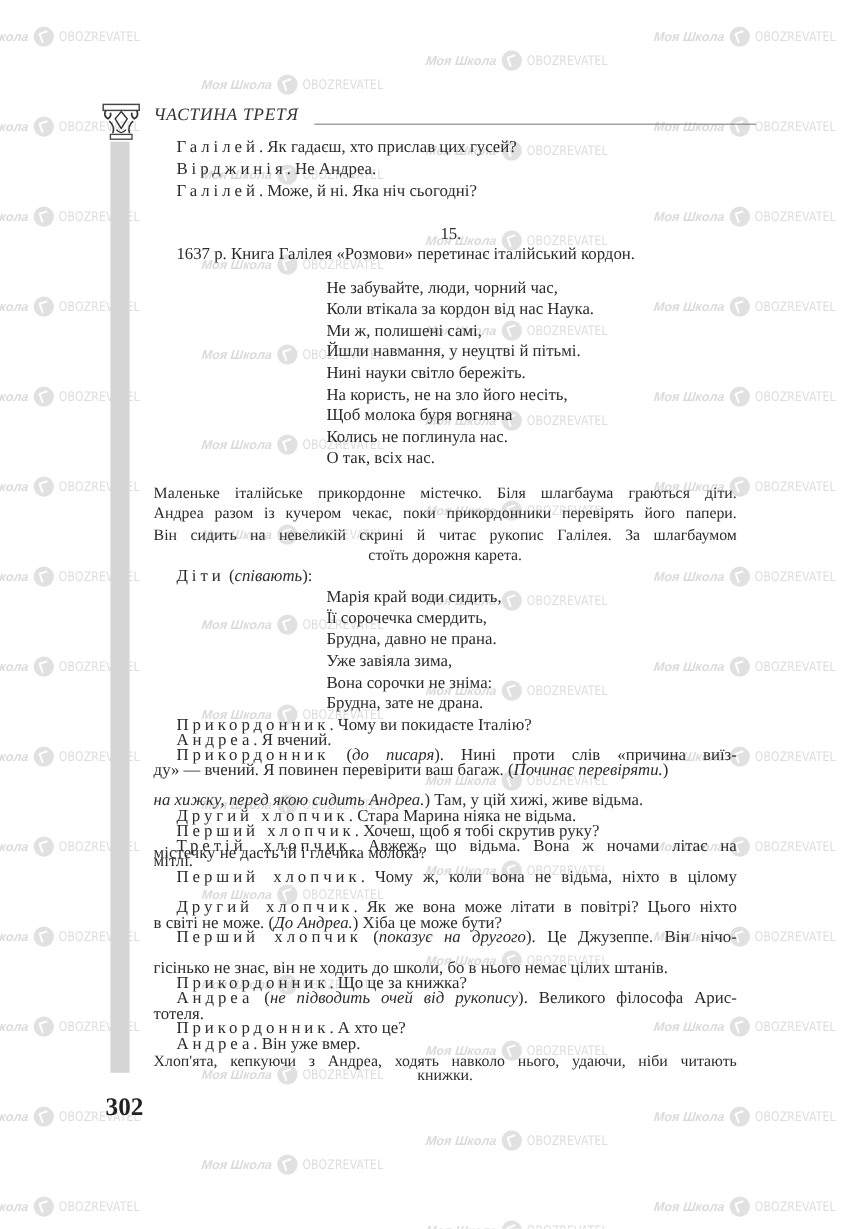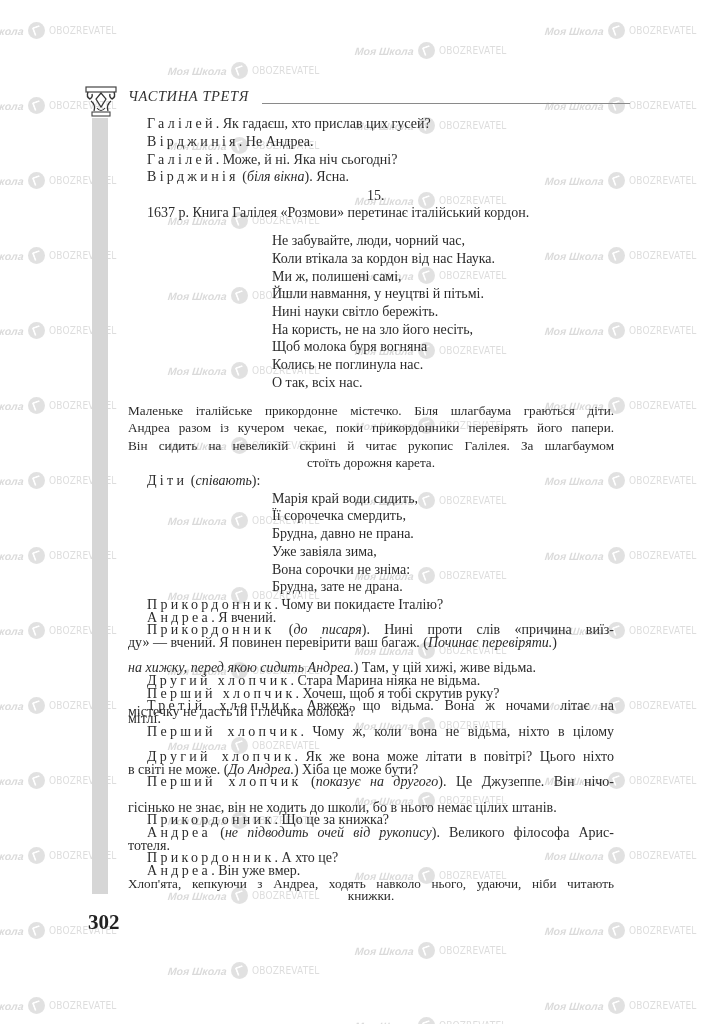--- a/index.html
+++ b/index.html
@@ -335,23 +335,20 @@
 
     <div class="line" style="left:147px; top:115px;">
       <span class="sp">Галілей</span><span>. </span><span>Як гадаєш, хто прислав цих гусей?</span>
     </div>
     <div class="line" style="left:147px; top:133px;">
       <span class="sp">Вірджинія</span><span>. </span><span>Не Андреа.</span>
     </div>
     <div class="line" style="left:147px; top:151px;">
       <span class="sp">Галілей</span><span>. </span><span>Може, й ні. Яка ніч сьогодні?</span>
     </div>
-    <div class="line" style="left:147px; top:168px;">
-      <span class="sp">Вірджинія</span><span> (</span><span class="it">біля вікна</span><span>). </span><span>Ясна.</span>
-    </div>
 
     <div class="line" style="left:367px; top:187px;">15.</div>
     <div class="line" style="left:147px; top:204px;">1637 р. Книга Галілея «Розмови» перетинає італійський кордон.</div>
 
     <div class="line" style="left:272px; top:232px;">Не забувайте, люди, чорний час,</div>
     <div class="line" style="left:272px; top:250px;">Коли втікала за кордон від нас Наука.</div>
     <div class="line" style="left:272px; top:268px;">Ми ж, полишені самі,</div>
     <div class="line" style="left:272px; top:285px;">Йшли навмання, у неуцтві й пітьмі.</div>
     <div class="line" style="left:272px; top:303px;">Нині науки світло бережіть.</div>
     <div class="line" style="left:272px; top:321px;">На користь, не на зло його несіть,</div>

